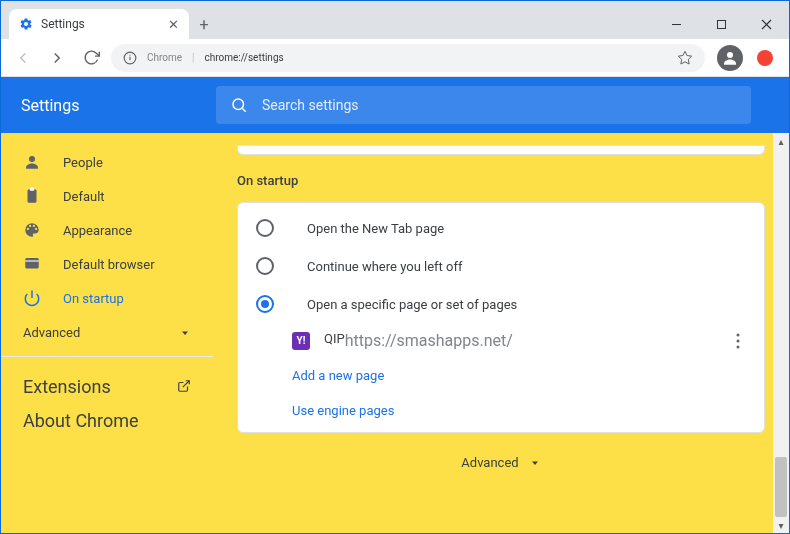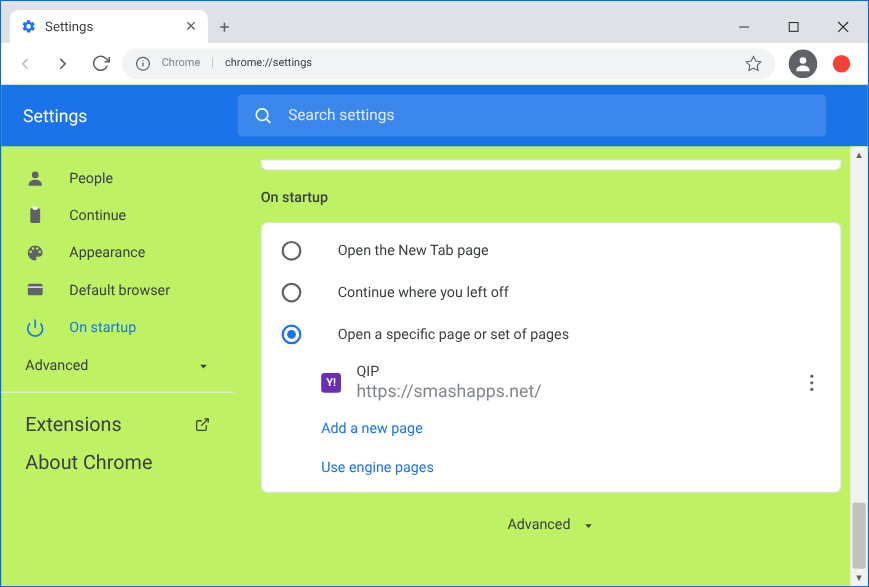--- a/index.html
+++ b/index.html
@@ -1,17 +1,17 @@
 <!DOCTYPE html>
 <html><head>
 <meta charset="utf-8">
 <style>
 * { margin: 0; padding: 0; box-sizing: border-box; font-family: 'Segoe UI', Roboto, Arial, sans-serif; }
 body { width: 790px; height: 534px; overflow: hidden; background: #0a6ad8; border: 1px solid #0a6ad8; }
-.window { width: 100%; height: 100%; background: #bef264; display: flex; flex-direction: column; justify-content: space-between; }
+.window { width: 100%; height: 100%; background: #fde047; display: flex; flex-direction: column; justify-content: space-between; }
 
 
 .titlebar { height: 38px; background: #dee1e6; display: flex; align-items: flex-end; }
 .tab { background: #fff; border-radius: 8px 8px 0 0; padding: 6px 10px; margin-left: 8px; display: flex; align-items: center; gap: 8px; font-size: 12px; color: #3c4043; height: 30px; width: 180px; }
 .tab .favicon { color: #1a73e8; }
 .tab .tab-title { flex: 1; }
 .tab .close-x { color: #5f6368; font-size: 13px; }
 .new-tab { width: 30px; height: 30px; display: flex; align-items: center; justify-content: center; color: #5f6368; font-size: 16px; }
 .window-controls { margin-left: auto; display: flex; }
 .window-controls div { width: 45px; height: 30px; display: flex; align-items: center; justify-content: center; color: #333; }
@@ -54,21 +54,21 @@
 .main { flex: 1; overflow: hidden; padding: 12px 24px 0 24px; }
 .peek-card { height: 10px; background: #fff; border: 1px solid #e0e0e0; border-radius: 0 0 6px 6px; margin-bottom: 18px; }
 .section-title { font-size: 13px; color: #3c4043; margin-bottom: 14px; font-weight: 500; }
 .card { background: #fff; border: 1px solid #e0e0e0; border-radius: 6px; padding: 6px 0 4px; }
 .radio-row { display: flex; align-items: center; gap: 33px; padding: 10px 18px; font-size: 13px; color: #3c4043; }
 .radio { width: 18px; height: 18px; border: 2px solid #5f6368; border-radius: 50%; flex-shrink: 0; }
 .radio.checked { border-color: #1a73e8; position: relative; }
 .radio.checked::after { content: ''; position: absolute; top: 3px; left: 3px; width: 8px; height: 8px; background: #1a73e8; border-radius: 50%; }
 .page-row { display: flex; align-items: center; padding: 8px 18px 8px 54px; gap: 14px; }
 .page-favicon { width: 18px; height: 18px; background: #6b2fb3; border-radius: 3px; display: flex; align-items: center; justify-content: center; color: #fff; font-size: 10px; font-weight: bold; }
-.page-info { flex: 1; display: flex; flex-direction: column; }
+.page-info { flex: 1; display: flex; flex-direction: row; }
 .page-name { font-size: 13px; color: #3c4043; }
 .page-url { font-size: 16px; color: #80868b; }
 .more-dots { color: #5f6368; padding: 0 6px; cursor: pointer; }
 .link-row { padding: 10px 18px 10px 54px; font-size: 13px; color: #1a73e8; cursor: pointer; }
 .bottom-adv { display: flex; align-items: center; justify-content: center; gap: 10px; padding: 22px 0; font-size: 13px; color: #3c4043; cursor: pointer; }
 
 
 .vscroll { position: absolute; right: 0; top: 0; bottom: 0; width: 16px; background: #f1f1f1; display: flex; flex-direction: column; }
 .scroll-arrow { height: 16px; display: flex; align-items: center; justify-content: center; color: #606060; font-size: 10px; }
 .scroll-track { flex: 1; position: relative; }
@@ -173,21 +173,21 @@
               <circle cx="12" cy="8" r="4"></circle>
               <path d="M4 20c0-4 4-6 8-6s8 2 8 6v1H4v-1z"></path>
             </svg>
           <span class="side-label">People</span>
         </div>
         <div class="side-item">
           <svg width="18" height="18" viewBox="0 0 24 24" fill="currentColor">
               <rect x="6" y="3" width="12" height="18" rx="2"></rect>
               <rect x="9" y="1" width="6" height="4" rx="1" fill="#fff"></rect>
             </svg>
-          <span class="side-label">Continue</span>
+          <span class="side-label">Default</span>
         </div>
         <div class="side-item">
           <svg width="18" height="18" viewBox="0 0 24 24" fill="currentColor">
               <path d="M12 3a9 9 0 1 0 0 18c1 0 1.5-.8 1.5-1.5s-.5-1.2-.5-1.8c0-.8.7-1.2 1.5-1.2h1.5A5 5 0 0 0 21 12a9 9 0 0 0-9-9zM6.5 12a1.5 1.5 0 1 1 0-3 1.5 1.5 0 0 1 0 3zm3-4a1.5 1.5 0 1 1 0-3 1.5 1.5 0 0 1 0 3zm5 0a1.5 1.5 0 1 1 0-3 1.5 1.5 0 0 1 0 3zm3 4a1.5 1.5 0 1 1 0-3 1.5 1.5 0 0 1 0 3z"></path>
             </svg>
           <span class="side-label">Appearance</span>
         </div>
         <div class="side-item">
           <svg width="18" height="18" viewBox="0 0 24 24" fill="currentColor">
               <rect x="3" y="4" width="18" height="14" rx="2"></rect>

